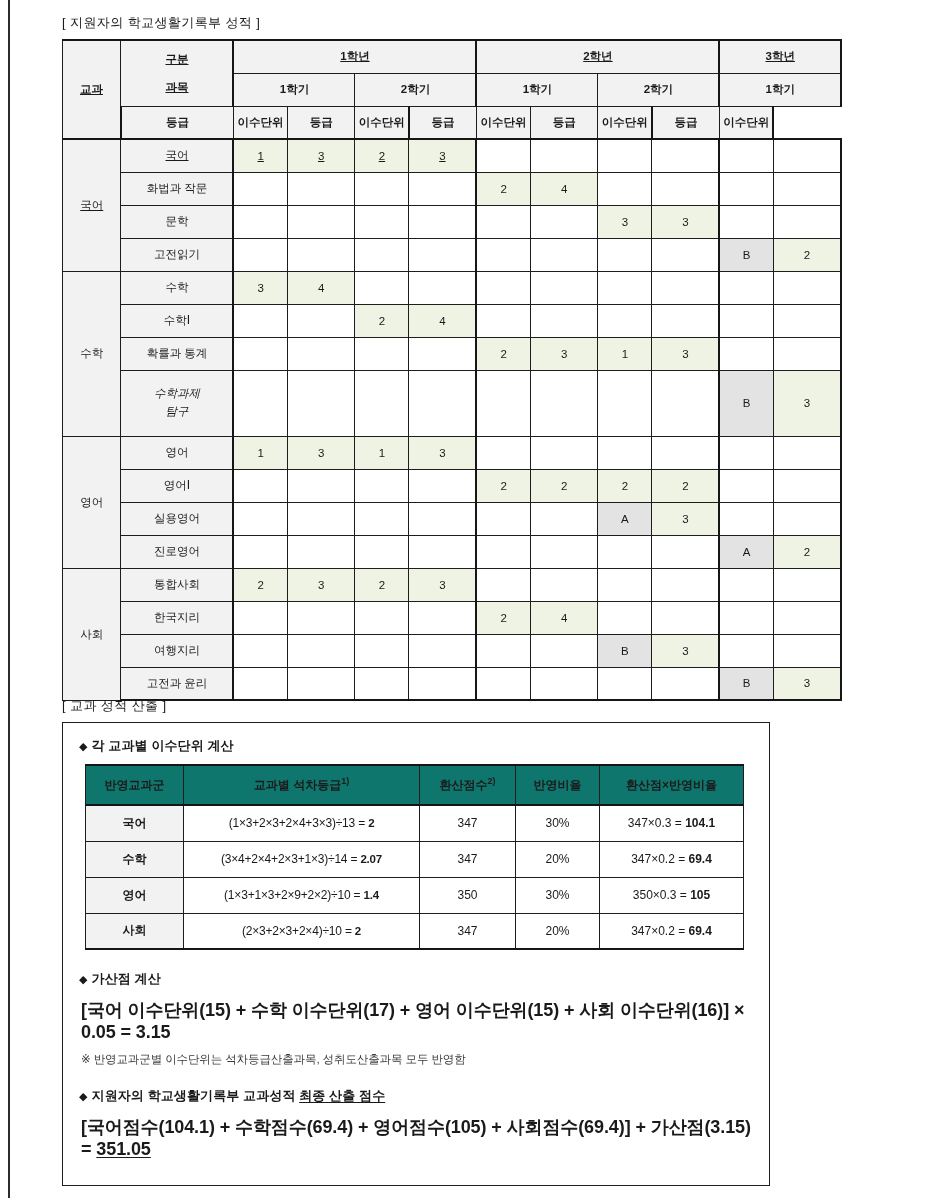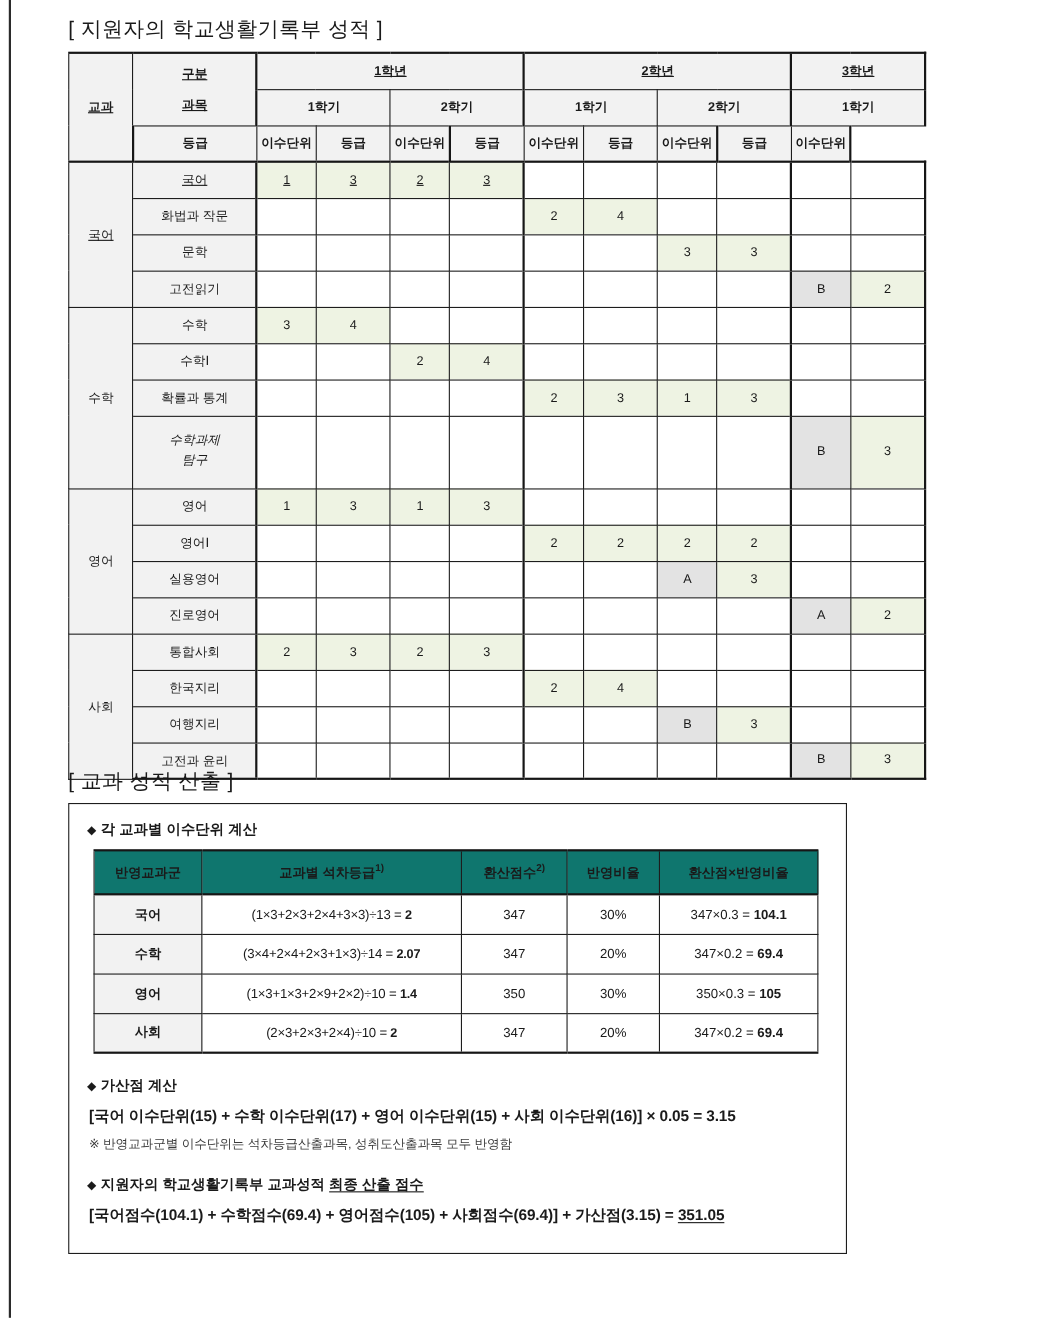--- a/index.html
+++ b/index.html
@@ -23,21 +23,21 @@
     content: "";
     position: absolute;
     left: 8px; top: 0; bottom: 0;
     width: 2px;
     background: #2b2b2b;
   }
 
   
   .section1 { position: absolute; left: 62px; top: 14px; width: 790px; }
   .sec-title {
-    font-size: 19px;
+    font-size: 13px;
     letter-spacing: .4px;
     color: #1a1a1a;
     margin: 0 0 7px 0;
     font-weight: 400;
   }
   table.grades {
     border-collapse: collapse;
     table-layout: fixed;
     width: 780px;
     background: #fff;
@@ -110,21 +110,21 @@
   table.calc tbody tr:last-child td { border-bottom: 2.2px solid #161616; }
   table.calc td.grp { background:#f2f2f2; font-weight:700; }
   .formula { font-size: 11px; letter-spacing: -0.2px; }
   .formula b { font-weight: 700; font-size: 11.5px; }
   .wxr b { font-weight: 700; }
   sup { font-size: 9px; font-weight: 700; vertical-align: super; }
 
   .blk { margin-top: 20px; }
   .blk .bullet-head { margin-bottom: 10px; }
   .line-eq {
-    font-size: 14px;
+    font-size: 18px;
     font-weight: 700;
     margin: 0 0 9px 2px;
     letter-spacing: -0.1px;
   }
   .note {
     font-size: 11.5px;
     color: #3a3a3a;
     margin: 0 0 2px 2px;
     letter-spacing: -0.1px;
   }

